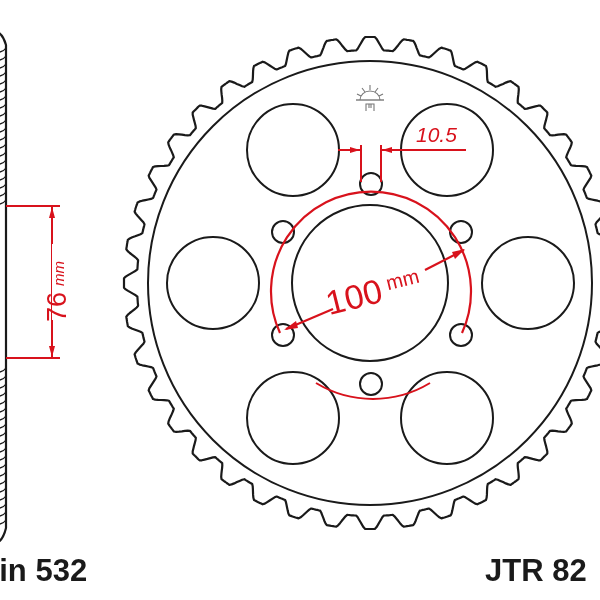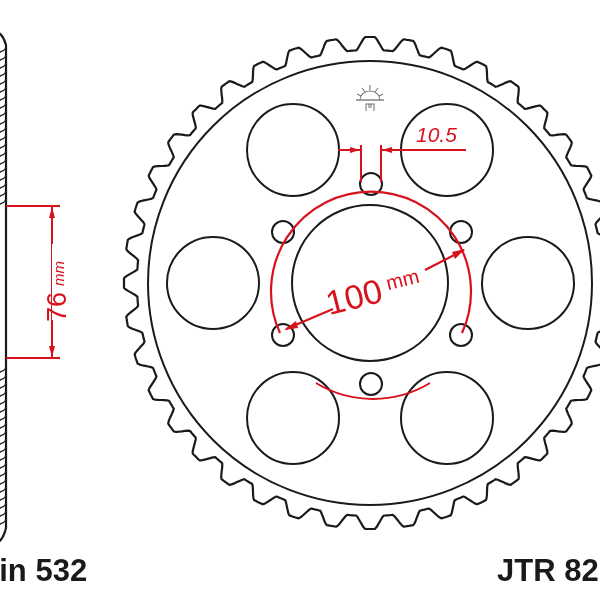--- a/index.html
+++ b/index.html
@@ -4,21 +4,21 @@
   <style>
     html, body { margin: 0; padding: 0; background: #ffffff; }
     body { width: 600px; height: 600px; overflow: hidden; position: relative;
            font-family: "Liberation Sans", sans-serif; }
     #stage { position: absolute; left: 0; top: 0; width: 600px; height: 600px; }
     .label-bottom {
       position: absolute; top: 553px; font-weight: bold; font-size: 31px;
       color: #1a1a1a; font-family: "Liberation Sans", sans-serif; white-space: nowrap;
     }
     #chain-label { left: -18px; }
-    #part-label { left: 485px; margin-left: 12px; }
+    #part-label { left: 485px; }
     .red-text { fill: #d8121c; font-family: "Liberation Sans", sans-serif; }
   </style>
 </head>
 <body>
 
 <svg id="stage" xmlns="http://www.w3.org/2000/svg" width="600" height="600" viewBox="0 0 600 600">
 
   <g>
     <path d="M -10 30 Q 2 30 6 45 L 6 528 Q 2 545 -10 545" fill="none" stroke="#1a1a1a" stroke-width="2.2"></path>
     <line x1="6" y1="45" x2="6" y2="528" stroke="#1a1a1a" stroke-width="2"></line>

